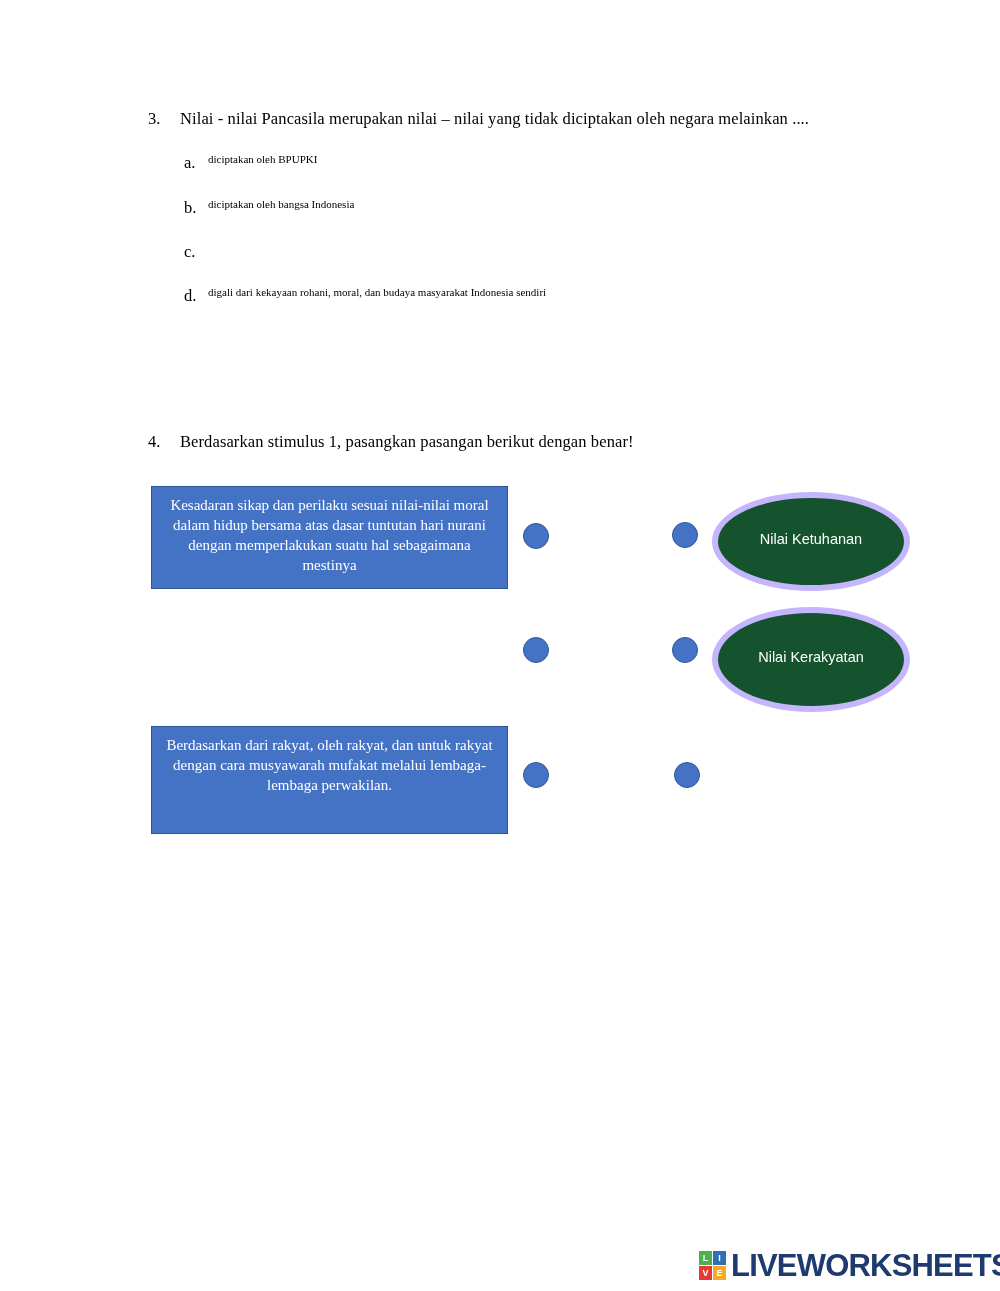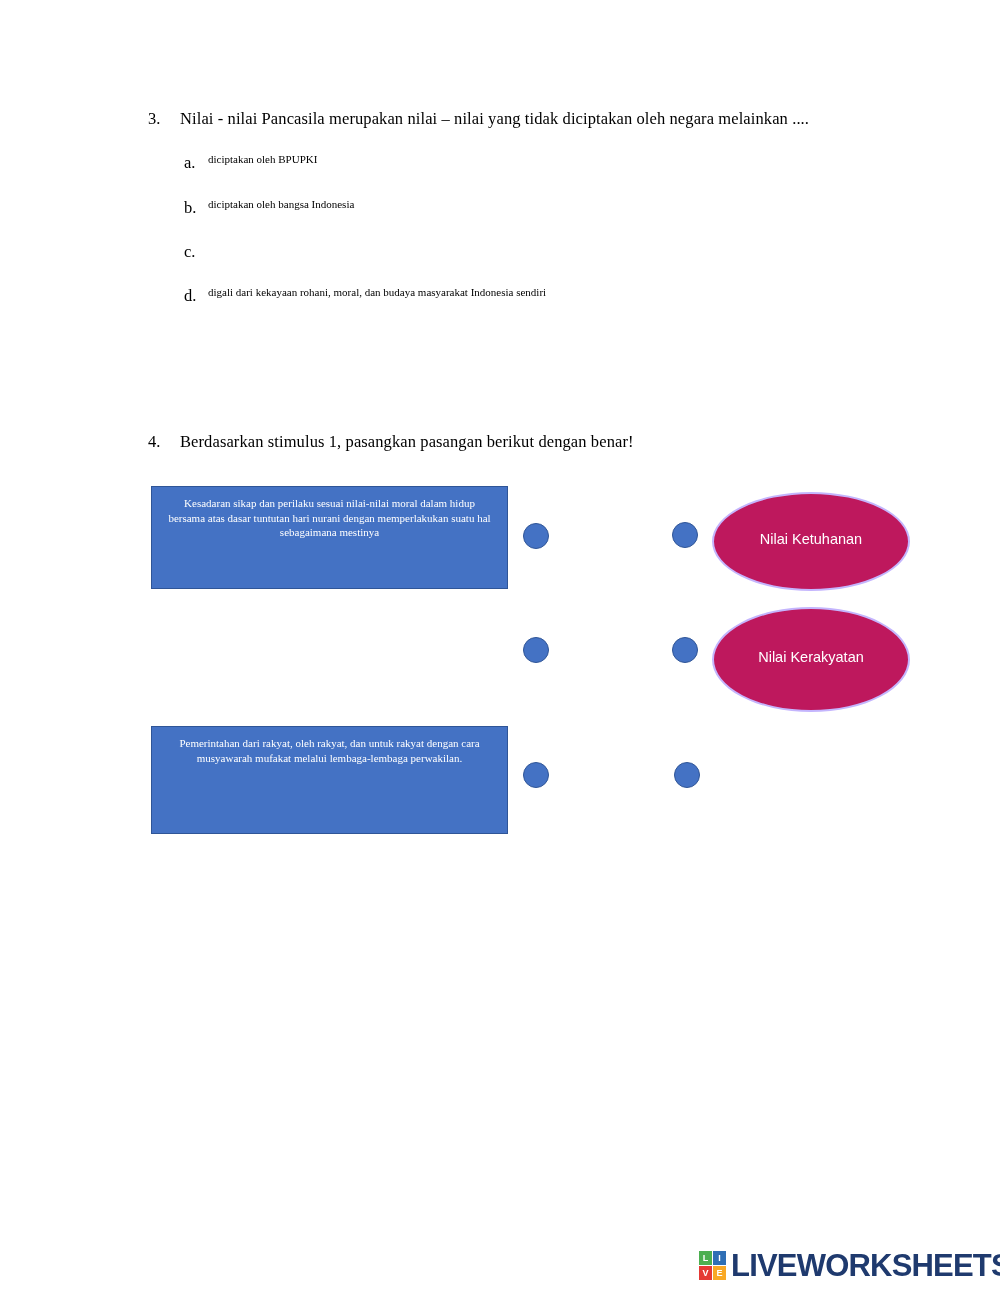--- a/index.html
+++ b/index.html
@@ -76,21 +76,21 @@
   }
   #match-area > * { pointer-events: auto; }
 
   .match-box {
     position: absolute;
     background: #4472C4;
     border: 1px solid #2F5597;
     box-sizing: border-box;
     color: #ffffff;
     font-family: "Liberation Serif", serif;
-    font-size: 11px;
+    font-size: 15px;
     line-height: 1.33;
     text-align: center;
     padding: 9px 14px 6px 14px;
   }
   #match-box-1 { left: 151px; top: 486px; width: 357px; height: 103px; }
   #match-box-2 { left: 151px; top: 605px; width: 357px; height: 96px;  }
   #match-box-3 { left: 151px; top: 726px; width: 357px; height: 108px; }
 
   .dot {
     position: absolute;
@@ -103,22 +103,22 @@
   }
   #dot-left-1  { left: 523px; top: 523px; }
   #dot-left-2  { left: 523px; top: 637px; }
   #dot-left-3  { left: 523px; top: 762px; }
   #dot-right-1 { left: 672px; top: 522px; }
   #dot-right-2 { left: 672px; top: 637px; }
   #dot-right-3 { left: 674px; top: 762px; }
 
   .ellipse {
     position: absolute;
-    background: #be185d;
-    border: 2px solid #c4b5fd;
+    background: #14532d;
+    border: 6px solid #c4b5fd;
     border-radius: 50%;
     box-sizing: border-box;
     color: #ffffff;
     font-family: "Liberation Sans", sans-serif;
     font-size: 14.5px;
     line-height: 1.72;
     text-align: center;
     display: flex;
     align-items: center;
     justify-content: center;
@@ -198,21 +198,21 @@
   <div id="q4-block" class="question-block">
     <div class="q-row">
       <span class="q-num">4.</span>
       <span class="q-text">Berdasarkan stimulus 1, pasangkan pasangan berikut dengan benar!</span>
     </div>
   </div>
 
   <div id="match-area">
 
     <div id="match-box-1" class="match-box">Kesadaran sikap dan perilaku sesuai nilai-nilai moral dalam hidup bersama atas dasar tuntutan hari nurani dengan memperlakukan suatu hal sebagaimana mestinya</div>
-    <div id="match-box-3" class="match-box">Pemerintahan dari rakyat, oleh rakyat, dan untuk rakyat dengan cara musyawarah mufakat melalui lembaga-lembaga perwakilan.</div>
+    <div id="match-box-3" class="match-box">Berdasarkan dari rakyat, oleh rakyat, dan untuk rakyat dengan cara musyawarah mufakat melalui lembaga-lembaga perwakilan.</div>
 
     <div id="dot-left-1" class="dot"></div>
     <div id="dot-left-2" class="dot"></div>
     <div id="dot-left-3" class="dot"></div>
 
     <div id="dot-right-1" class="dot"></div>
     <div id="dot-right-2" class="dot"></div>
     <div id="dot-right-3" class="dot"></div>
 
     <div id="ellipse-1" class="ellipse">

